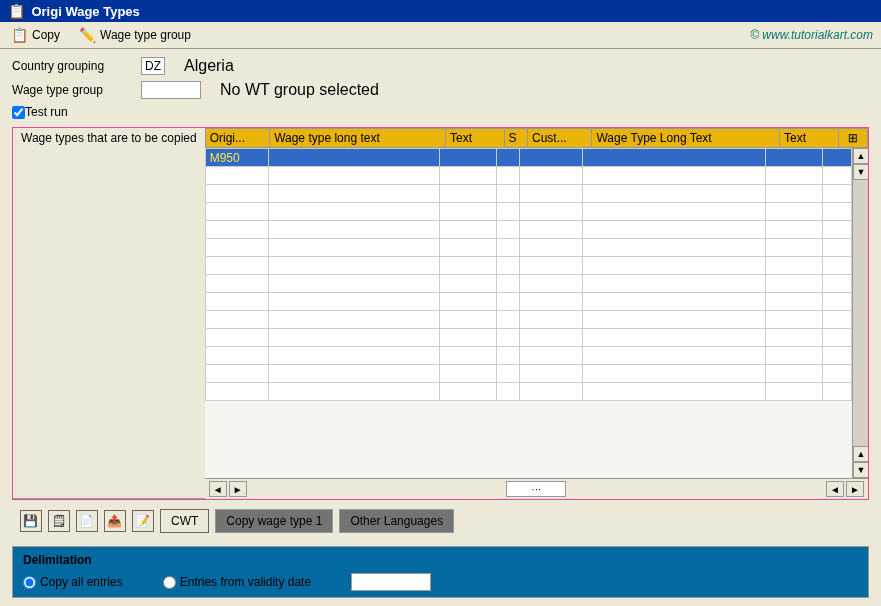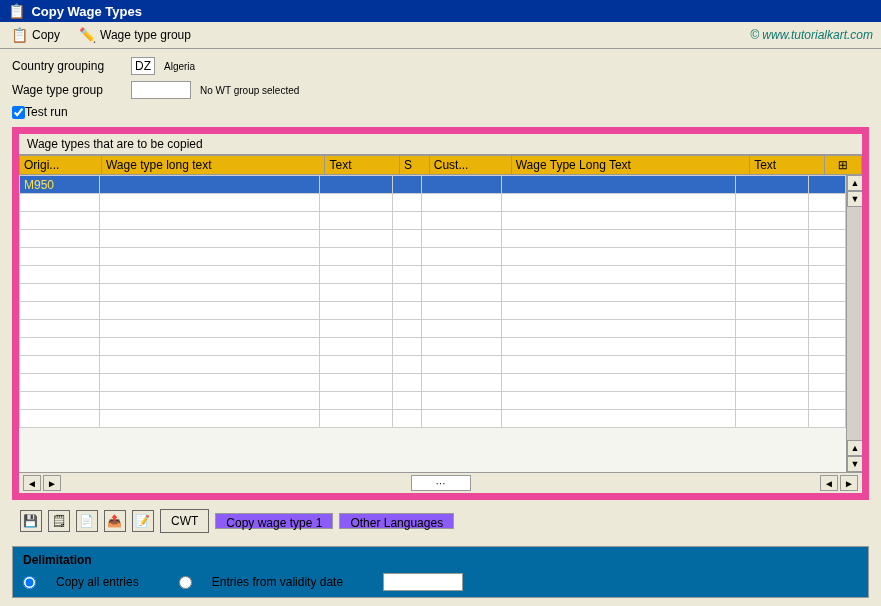--- a/index.html
+++ b/index.html
@@ -65,21 +65,21 @@
       flex: 1;
       padding: 8px 12px;
       display: flex;
       flex-direction: column;
       gap: 4px;
       overflow: hidden;
     }
     .form-row {
       display: flex;
       align-items: center;
-      gap: 9px;
+      gap: 19px;
       margin-bottom: 2px;
     }
     .form-label {
       width: 110px;
       font-size: 12px;
       color: #000;
     }
     .form-input {
       border: 1px solid #999;
       background: white;
@@ -87,33 +87,33 @@
       font-size: 12px;
       height: 18px;
     }
     .form-input-short {
       width: 24px;
     }
     .form-input-medium {
       width: 60px;
     }
     .form-static {
-      font-size: 10px;
+      font-size: 16px;
     }
     .checkbox-row {
       display: flex;
       align-items: center;
       margin-bottom: 4px;
     }
     .table-section {
-      border: 7px solid #ec4899;
+      border: 1px solid #ec4899;
       background: #f5f5f0;
       flex: 1;
       display: flex;
-      flex-direction: column;
+      flex-direction: row;
       overflow: hidden;
     }
     .table-title {
       background: #ece9d8;
       padding: 3px 8px;
       font-size: 12px;
       border-bottom: 1px solid #999;
     }
     .table-wrapper {
       flex: 1;
@@ -208,26 +208,26 @@
     }
     .action-btn {
       border: 1px solid #666;
       background: #ece9d8;
       padding: 2px 10px;
       cursor: pointer;
       font-size: 12px;
       height: 24px;
     }
     .action-btn-yellow {
-      background: #8b5cf6;
+      background: #737373;
       border: 1px solid #999;
       padding: 2px 10px;
       cursor: pointer;
       font-size: 12px;
-      height: 16px;
+      height: 24px;
     }
     .delimitation-section {
       border: 1px solid #999;
       background: #0369a1;
       padding: 6px 10px;
       margin-top: 4px;
     }
     .delimitation-title {
       font-size: 12px;
       font-weight: bold;
@@ -235,21 +235,21 @@
       color: #000;
     }
     .radio-row {
       display: flex;
       align-items: center;
       gap: 40px;
     }
     .radio-option {
       display: flex;
       align-items: center;
-      gap: 20px;
+      gap: 4px;
       font-size: 12px;
     }
     .validity-input {
       border: 1px solid #999;
       background: white;
       padding: 1px 3px;
       font-size: 12px;
       height: 18px;
       width: 80px;
     }
@@ -285,21 +285,21 @@
       overflow-x: hidden;
     }
   </style>
 </head>
 <body>
 
 <div class="window">
 
   <div class="title-bar">
     <span class="title-icon">📋</span>
-    <span>Copy Wage Types</span>
+    <span>Origi Wage Types</span>
   </div>
 
   <div class="toolbar">
     <div class="toolbar-btn">
       <span class="toolbar-icon">📋</span>
       <span>Copy</span>
     </div>
     <div class="toolbar-btn">
       <span class="toolbar-icon">✏️</span>
       <span>Wage type group</span>

